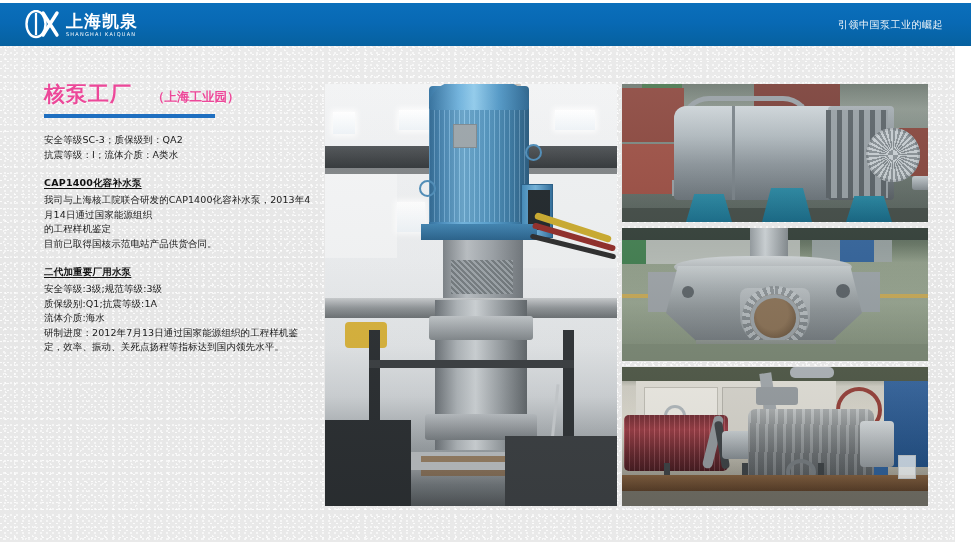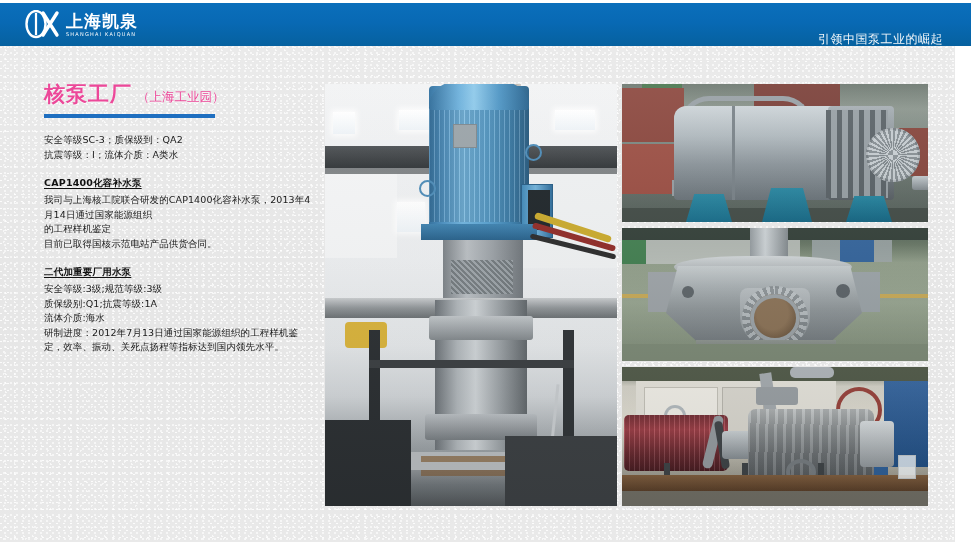--- a/index.html
+++ b/index.html
@@ -40,23 +40,22 @@
     color:#ffffff;font-size:17px;font-weight:bold;letter-spacing:1px;
     font-family:"DejaVu Sans","Liberation Sans",sans-serif;
   }
   .logo-en{
     color:#ffffff;font-size:5px;letter-spacing:1.2px;margin-top:2px;
     transform:scaleY(1.05);
   }
   .header-slogan{
     position:absolute;right:28px;top:0;height:43px;
     display:flex;align-items:center;
-    color:#ffffff;font-size:12px;letter-spacing:.5px;
+    color:#ffffff;font-size:10px;letter-spacing:.5px;
     opacity:.95;
-    margin-top:15px;
   }
 
   
   .canvas{
     position:absolute;left:0;top:46px;width:955px;height:496px;
     background:#e8e8e8;
     background-image:
       radial-gradient(circle at 14% 22%, rgba(255,255,255,.85) 0 1px, transparent 1px),
       radial-gradient(circle at 62% 48%, rgba(255,255,255,.7) 0 1px, transparent 1px),
       radial-gradient(circle at 35% 78%, rgba(250,250,250,.8) 0 1px, transparent 1px),
@@ -74,21 +73,21 @@
   
   .text-col{
     position:absolute;left:44px;top:84px;width:272px;
   }
   .page-title{
     font-size:21px;font-weight:bold;color:#ec4899;line-height:1;
     letter-spacing:1px;display:flex;align-items:baseline;
     text-shadow:0 1px 0 rgba(255,255,255,.6);
   }
   .page-title .sub{
-    font-size:12.5px;font-weight:normal;margin-left:5px;letter-spacing:0;
+    font-size:12.5px;font-weight:bold;margin-left:20px;letter-spacing:0;
   }
   .title-rule{
     width:171px;height:4px;background:#1f6fc0;margin-top:9px;
   }
 
   .block{margin-top:15px;}
   .block:first-of-type{margin-top:17px;}
   .block h3{
     margin:0 0 3px 0;
     font-size:9.5px;font-weight:bold;color:#111;

